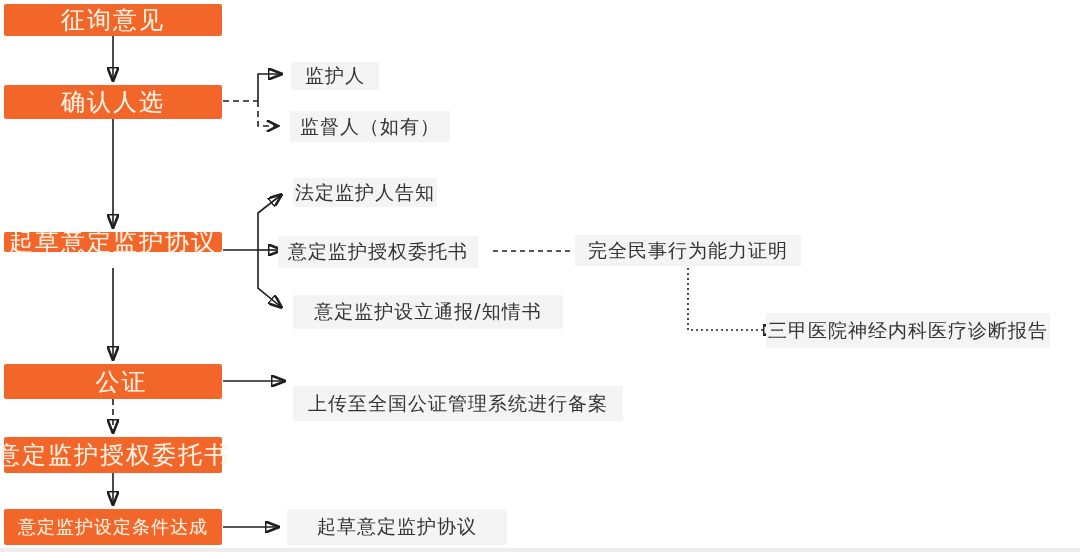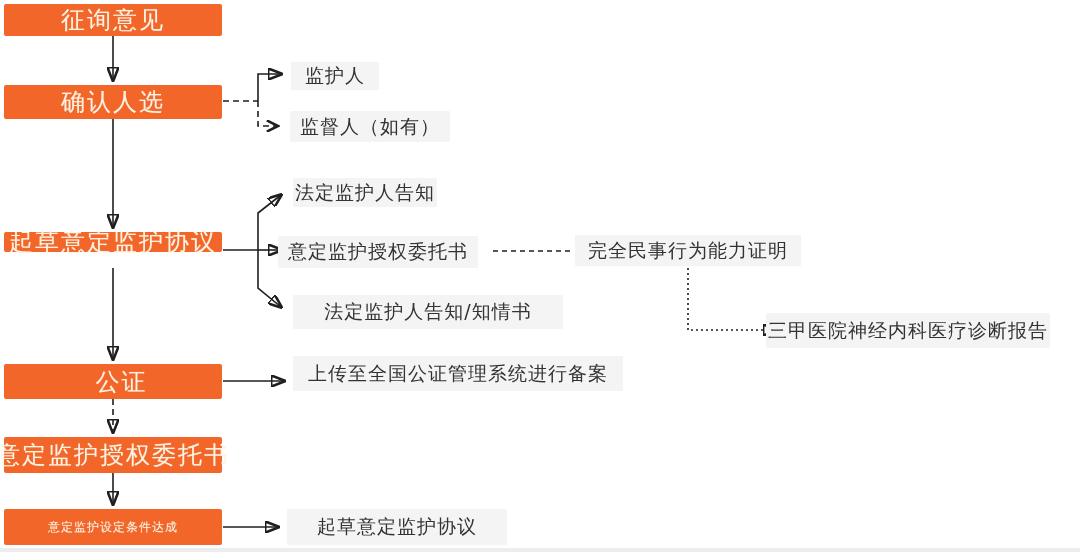--- a/index.html
+++ b/index.html
@@ -99,26 +99,26 @@
     <path d="M223,381 H284" marker-end="url(#arr)"></path>
 
     <path d="M223,527 H278" marker-end="url(#arr)"></path>
   </svg>
 
   <div class="node step" style="top:4px;   height:32px;">征询意见</div>
   <div class="node step" style="top:85px;  height:34px;">确认人选</div>
   <div class="node step" style="top:232px; height:20px;">起草意定监护协议</div>
   <div class="node step" style="top:364px; height:35px;padding-left:17px;">公证</div>
   <div class="node step" style="top:437px; height:36px;">意定监护授权委托书</div>
-  <div class="node step" style="top:509px; height:36px; font-size:12px; letter-spacing:1px;">意定监护设定条件达成</div>
+  <div class="node step" style="top:509px; height:36px; font-size:18px; letter-spacing:1px;">意定监护设定条件达成</div>
 
   <div class="node doc" style="left:291px; top:62px;  width:88px;  height:28px;">监护人</div>
   <div class="node doc" style="left:290px; top:111px; width:160px; height:31px;">监督人（如有）</div>
   <div class="node doc" style="left:293px; top:178px; width:144px; height:29px;">法定监护人告知</div>
   <div class="node doc" style="left:278px; top:236px; width:200px; height:32px;">意定监护授权委托书</div>
-  <div class="node doc" style="left:293px; top:295px; width:270px; height:34px;">法定监护人告知/知情书</div>
+  <div class="node doc" style="left:293px; top:295px; width:270px; height:34px;">意定监护设立通报/知情书</div>
   <div class="node doc" style="left:575px; top:235px; width:226px; height:31px;">完全民事行为能力证明</div>
   <div class="node doc" style="left:766px; top:313px; width:284px; height:35px;">三甲医院神经内科医疗诊断报告</div>
-  <div class="node doc" style="left:293px; top:356px; width:330px; height:35px;">上传至全国公证管理系统进行备案</div>
+  <div class="node doc" style="left:293px; top:386px; width:330px; height:35px;">上传至全国公证管理系统进行备案</div>
   <div class="node doc" style="left:287px; top:509px; width:220px; height:36px;">起草意定监护协议</div>
 
   <div class="bottom-strip"></div>
 </div>
 
 </body></html>

